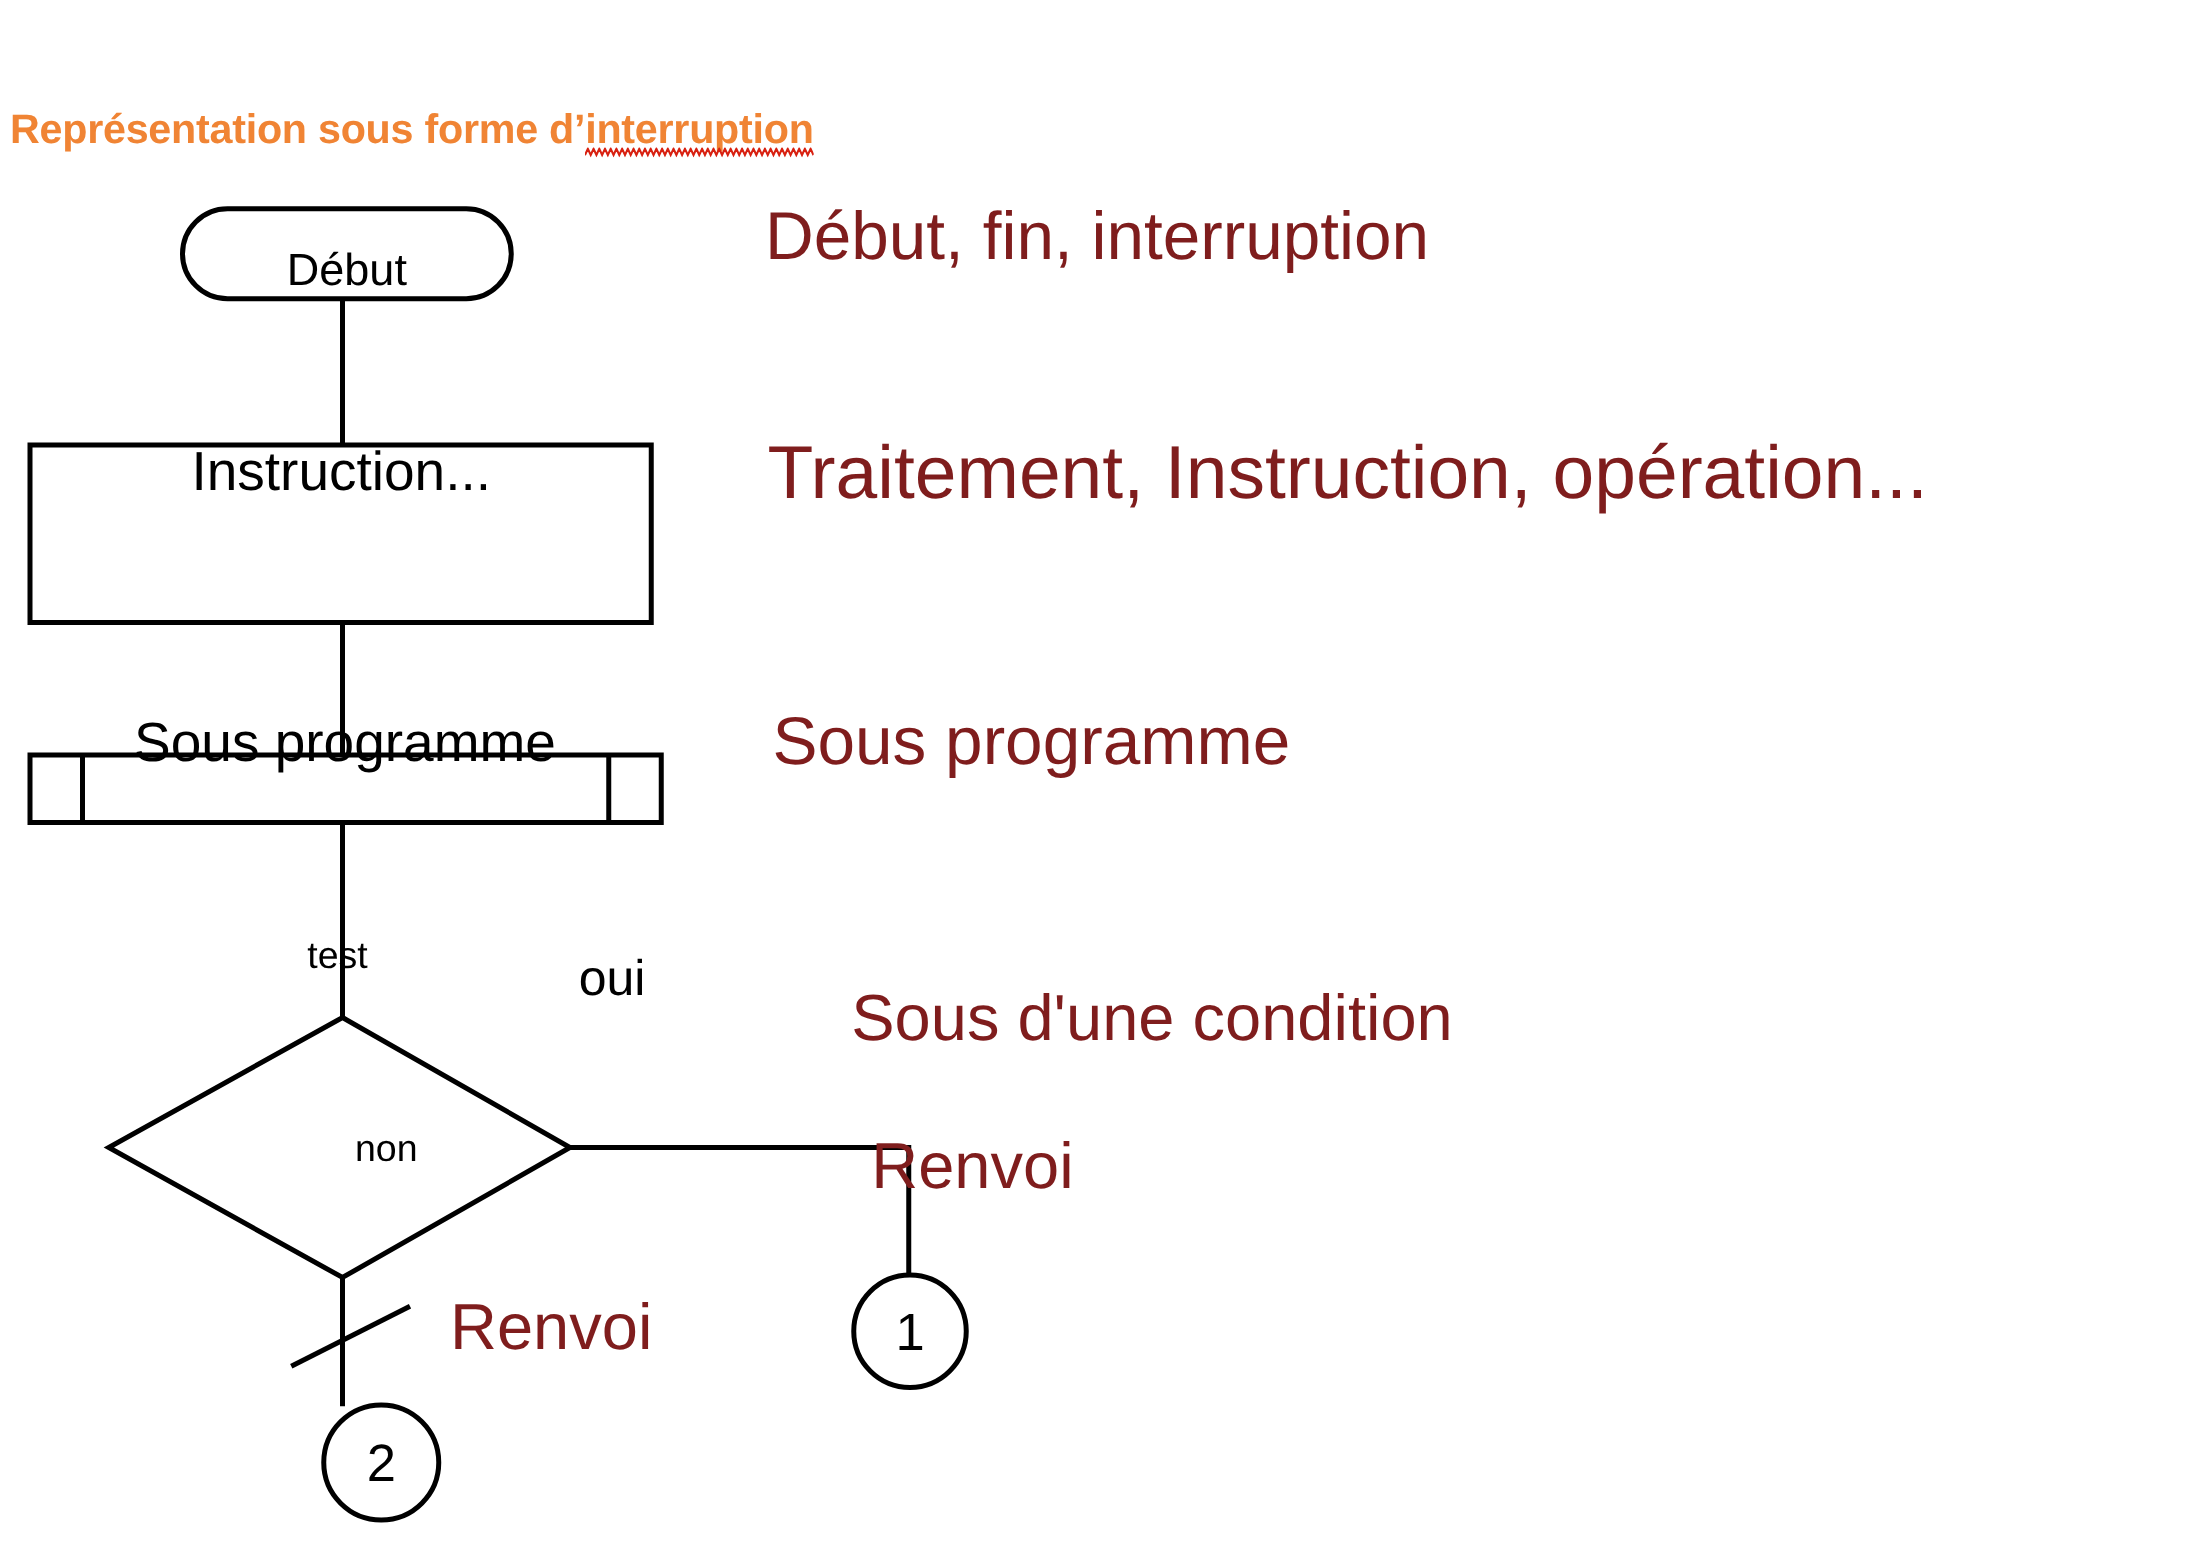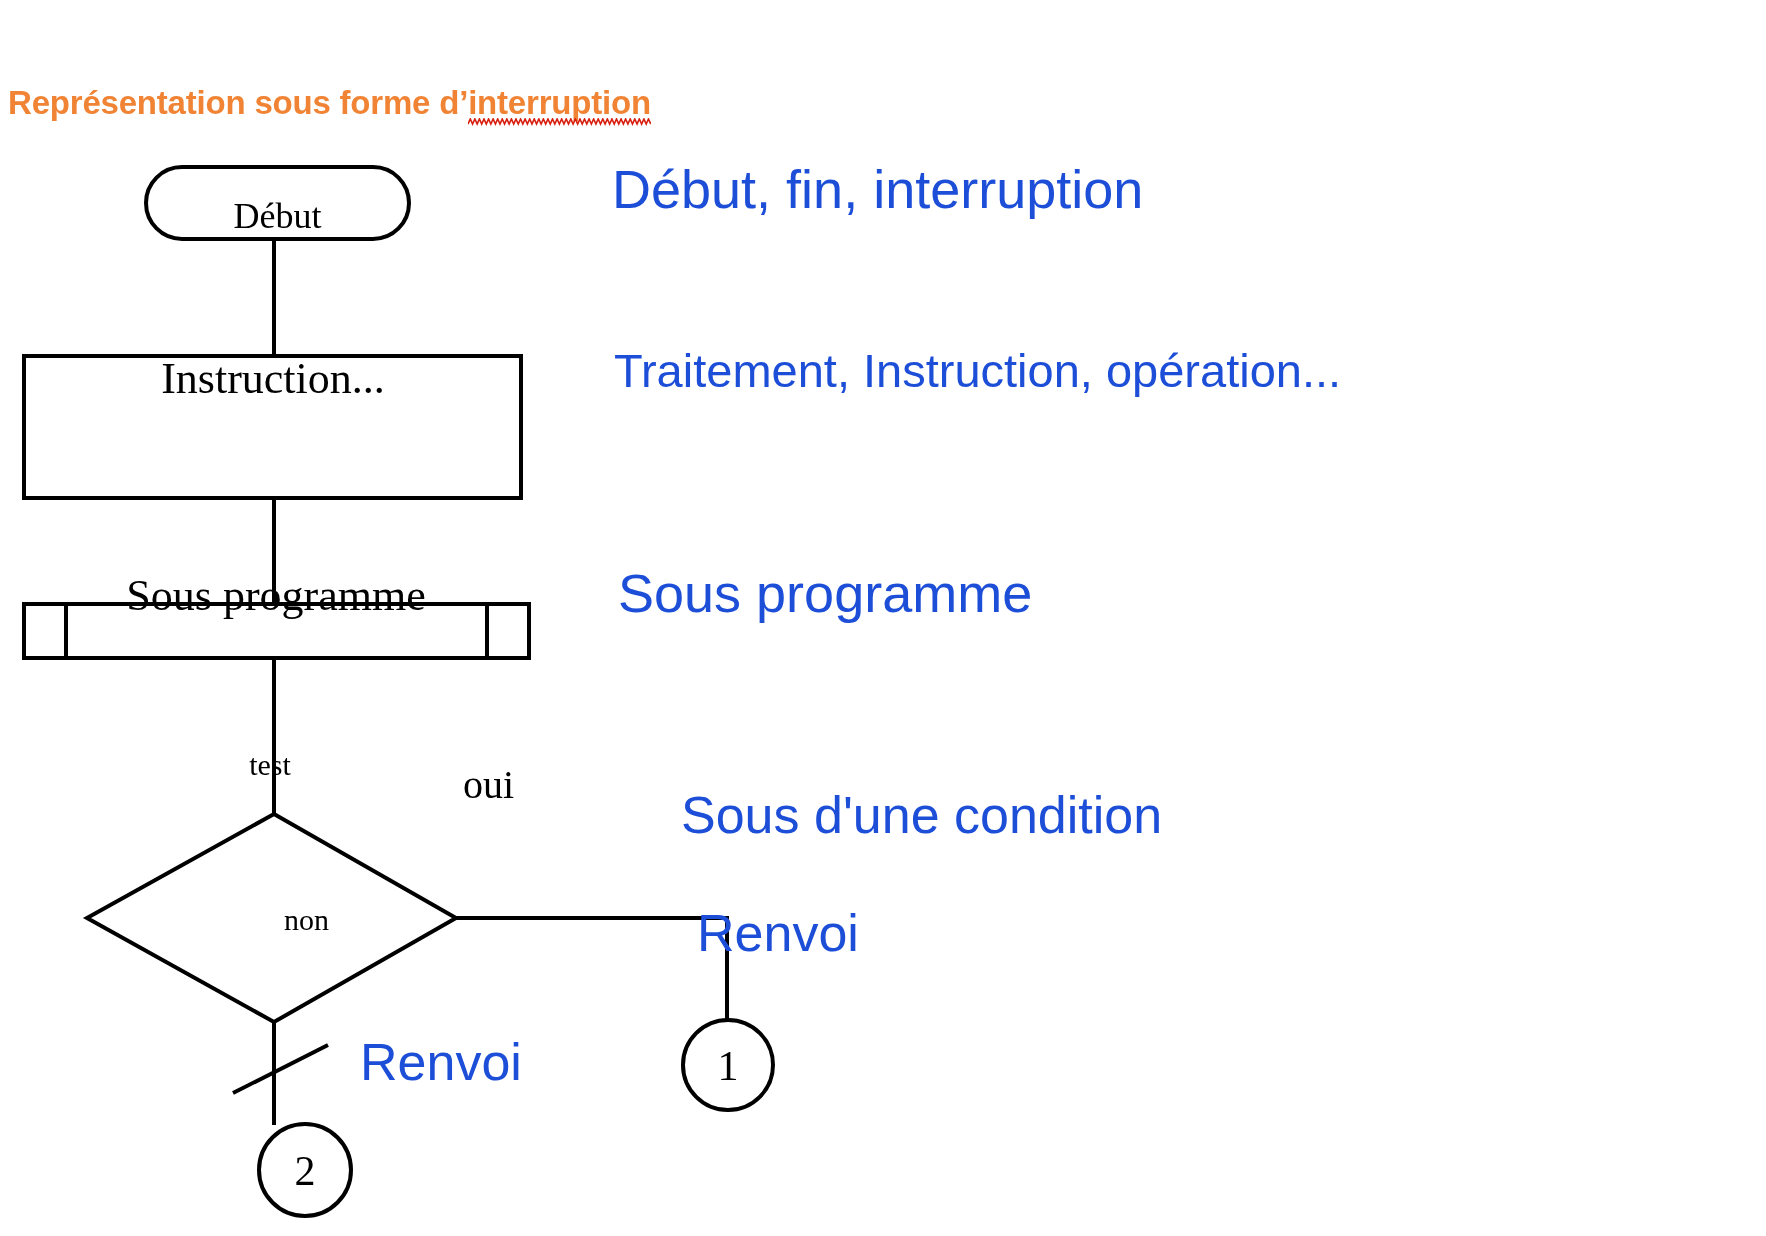--- a/index.html
+++ b/index.html
@@ -38,21 +38,21 @@
   #title .squiggle {
     position: relative;
     display: inline-block;
   }
 
   
   .node-label {
     color: #000000;
     font-size: 41px;
     white-space: nowrap;
-    font-family: Liberation Serif, serif;
+    font-family: Liberation Sans, sans-serif;
   }
   #label-debut {
     left: 145px; top: 195px; width: 265px;
     text-align: center; font-size: 36px;
   }
   #label-instruction {
     left: 23px; top: 353px; width: 500px;
     text-align: center; font-size: 44px;
   }
   #label-sousprog {
@@ -73,26 +73,26 @@
     left: 683px; top: 1042px; width: 90px;
     text-align: center; font-size: 42px;
   }
   #label-num2 {
     left: 259px; top: 1147px; width: 92px;
     text-align: center; font-size: 42px;
   }
 
   
   .legend {
-    color: #1d4ed8;
+    color: #7f1d1d;
     white-space: nowrap;
     font-family: "Liberation Sans", sans-serif;
   }
   #legend-debut      { left: 612px;  top: 158px;  font-size: 54px; }
-  #legend-traitement { left: 614px;  top: 343px;  font-size: 47px; }
+  #legend-traitement { left: 614px;  top: 343px;  font-size: 60px; }
   #legend-sousprog   { left: 618px;  top: 562px;  font-size: 54px; }
   #legend-test       { left: 681px;  top: 785px;  font-size: 52px; }
   #legend-renvoi1    { left: 697px;  top: 903px;  font-size: 52px; }
   #legend-renvoi2    { left: 360px;  top: 1032px; font-size: 52px; }
 </style>
 </head>
 <body>
 
 <svg id="canvas" viewBox="0 0 1766 1236" xmlns="http://www.w3.org/2000/svg">
 

